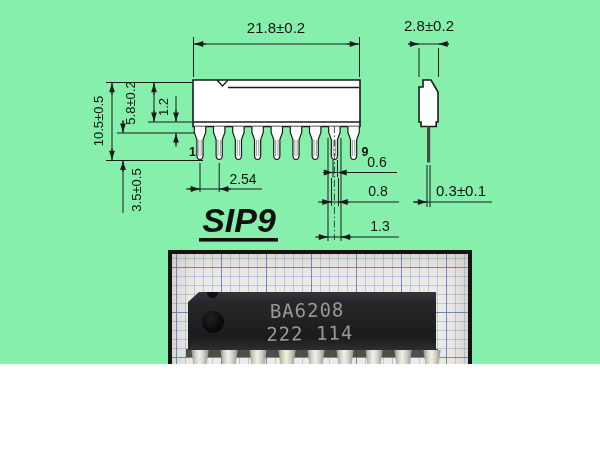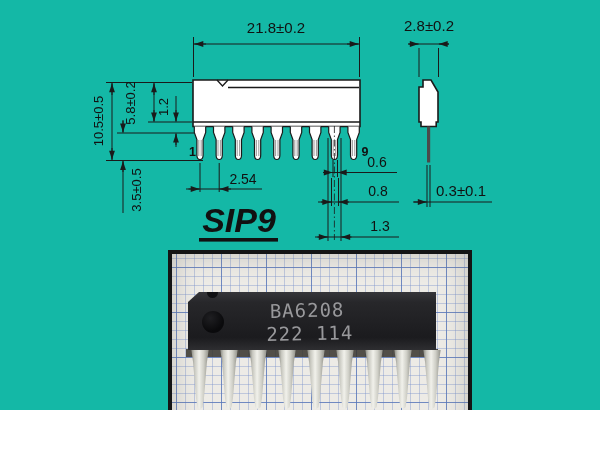--- a/index.html
+++ b/index.html
@@ -1,16 +1,16 @@
 <!DOCTYPE html>
 <html><head>
 <meta charset="utf-8">
 <style>
   html,body{margin:0;padding:0;background:#fff;}
-  .page{position:relative;width:600px;height:410px;background:#14b8a6;overflow:hidden;
+  .page{position:relative;width:600px;height:364px;background:#86efac;overflow:hidden;
         font-family:"Liberation Sans",sans-serif;}
   svg.drawing{position:absolute;left:0;top:0;}
   svg .e{stroke:#1a1a1a;stroke-width:1;fill:none;}
   svg .d{stroke:#1a1a1a;stroke-width:1;fill:none;}
   svg .a{stroke:#1a1a1a;stroke-width:1;fill:none;}
   svg .outline{stroke:#1a1a1a;stroke-width:1.6;fill:#ffffff;}
   svg .thin{stroke:#1a1a1a;stroke-width:1.3;fill:none;}
   svg text{fill:#111;text-anchor:middle;font-family:"Liberation Sans",sans-serif;}
   .t15{font-size:15px;}
   .t14{font-size:14px;}

